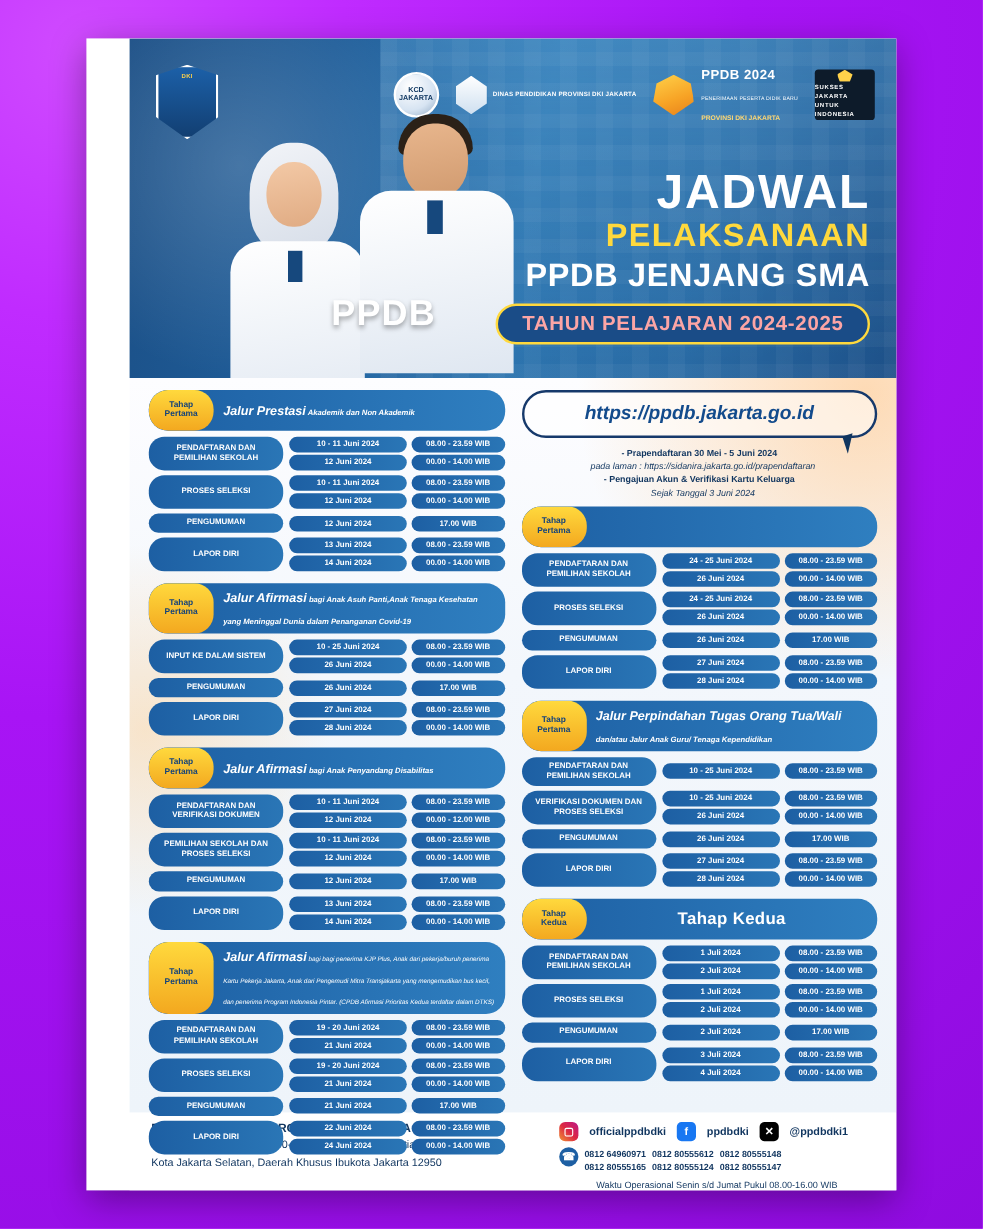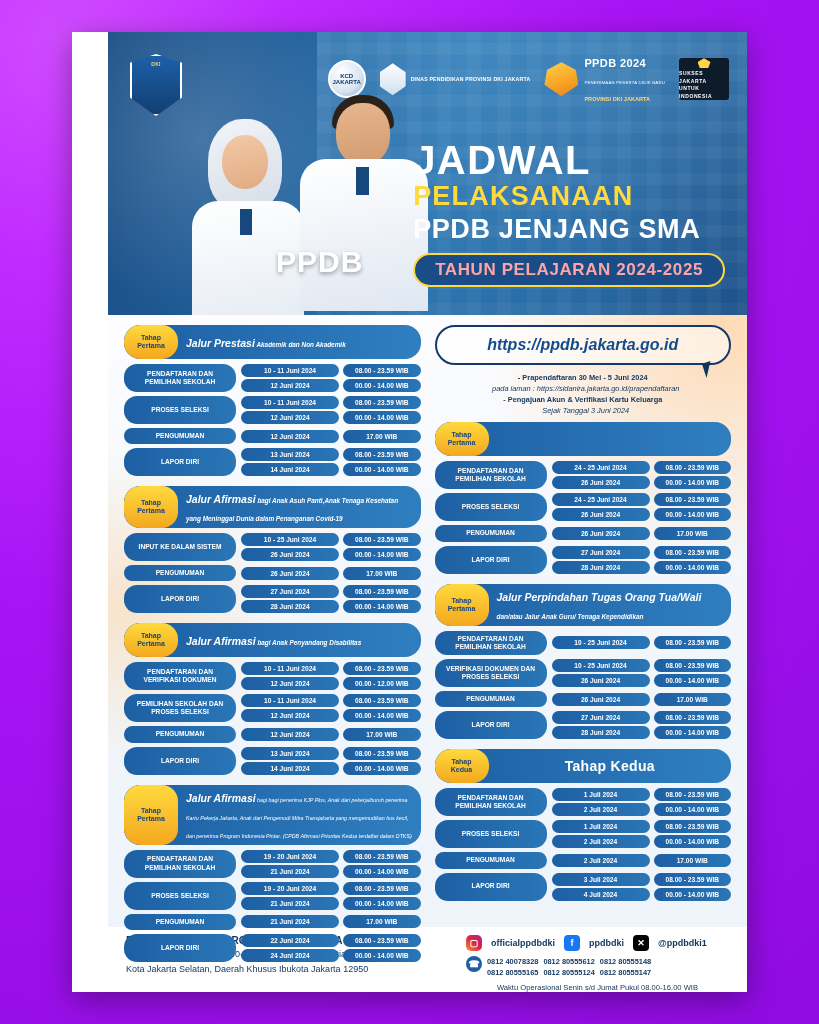--- a/index.html
+++ b/index.html
@@ -121,21 +121,21 @@
     text-shadow: 0 2px 4px rgba(0,0,0,.35);
     margin-top: 48px;
   }
   .ribbon {
     position:absolute; left: 136px; bottom: 6px;
     background: linear-gradient(90deg,#ffd93d,#f5a623);
     color:#173e6b; font-weight:800; font-size: 13px; letter-spacing:.3px;
     padding: 5px 26px 5px 18px;
     clip-path: polygon(0 0,100% 0,92% 100%,0 100%);
   }
-  .hero-title { position:absolute; right: 22px; top: 108px; }
+  .hero-title { position:absolute; right: 22px; top: 108px; text-align:right; }
   .hero-title .t1 { font-size: 40px; font-weight: 800; color:#fff; letter-spacing:1.5px; line-height:1; }
   .hero-title .t2 { font-size: 27px; font-weight: 800; color:#ffd93d; letter-spacing:1.2px; line-height:1.25; }
   .hero-title .t3 { font-size: 27px; font-weight: 800; color:#fff; letter-spacing:.6px; line-height:1.15; }
   .hero-pill {
     display:inline-block; margin-top:8px;
     background:#1a4c87; border:2px solid #ffd93d; border-radius:20px;
     color:#fca5a5; font-weight:800; font-size: 17px; letter-spacing:.6px;
     padding: 5px 20px;
   }
 
@@ -741,21 +741,21 @@
           <span class="ic ig">▢</span>
           <span class="shandle">officialppdbdki</span>
           <span class="ic fb">f</span>
           <span class="shandle">ppdbdki</span>
           <span class="ic x">✕</span>
           <span class="shandle">@ppdbdki1</span>
         </div>
       <div class="phones">
         <span class="ic ph">☎</span>
         <span class="pcol">
-          <span>0812 40078328</span><br>
+          <span>0812 64960971</span><br>
           <span>0812 80555165</span>
         </span>
         <span class="pcol">
           <span>0812 80555612</span><br>
           <span>0812 80555124</span>
         </span>
         <span class="pcol">
           <span>0812 80555148</span><br>
           <span>0812 80555147</span>
         </span>

